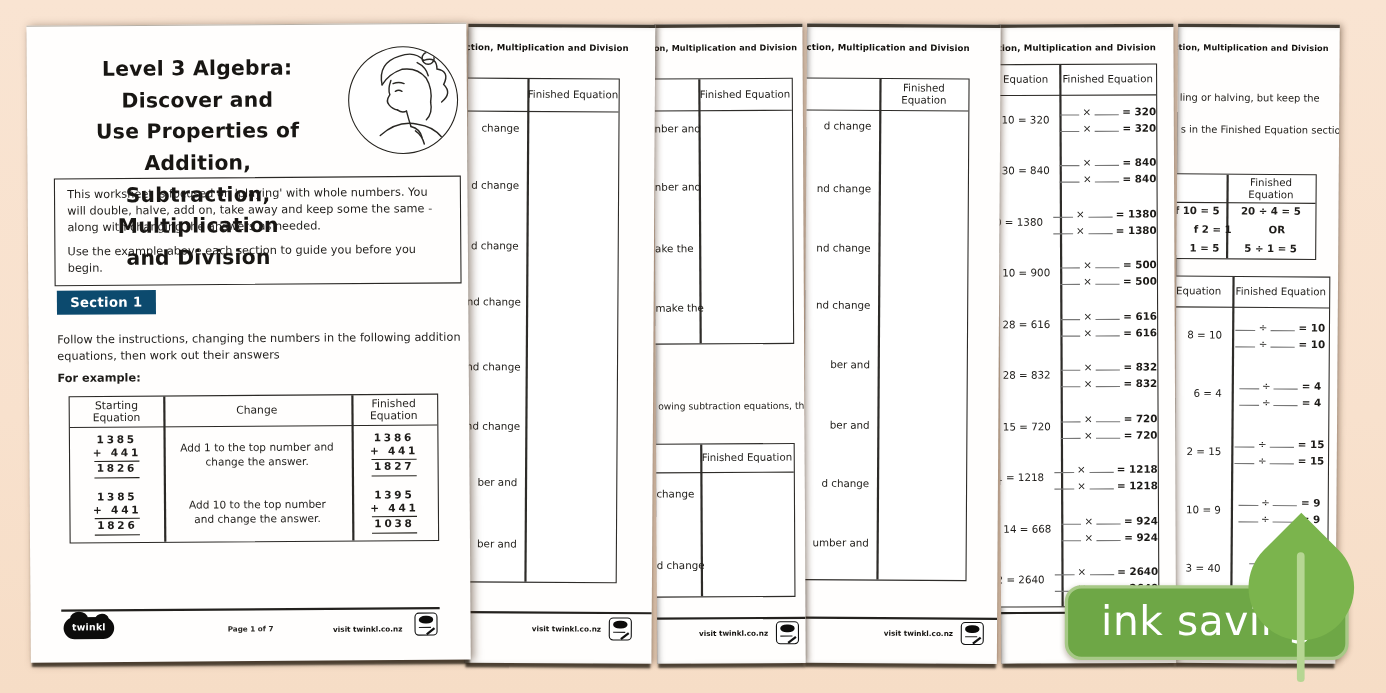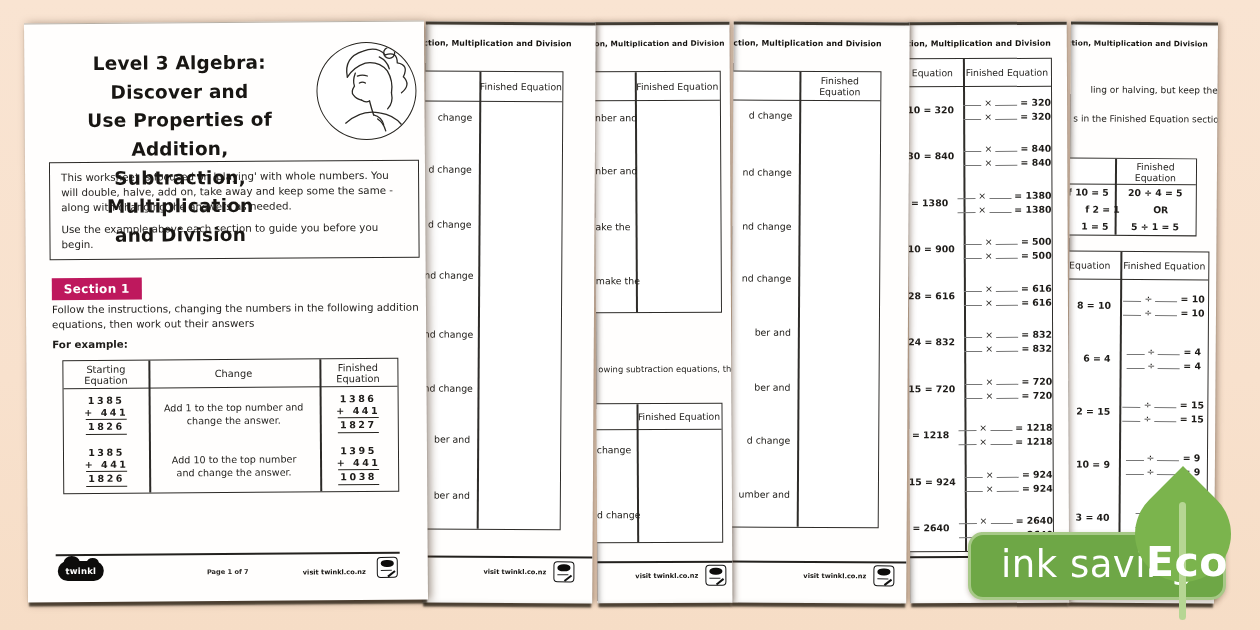--- a/index.html
+++ b/index.html
@@ -21,22 +21,22 @@
 
   
   .title{position:absolute;left:24px;top:26px;width:262px;text-align:center;
     font-size:18.5px;font-weight:700;line-height:1.55;letter-spacing:.2px;color:#181613;}
   .portrait{position:absolute;left:292px;top:20px;width:98px;height:96px;border:1.6px solid #26241f;
     border-radius:50%;overflow:hidden;background:#fff;}
   .introbox{position:absolute;left:24px;top:138px;width:370px;border:1.6px solid #2b2926;
     padding:7px 11px;box-sizing:border-box;font-size:10.3px;line-height:1.45;}
   .introbox p{margin:0 0 7px 0;}
   .introbox p:last-child{margin:0;}
-  .sec-label{position:absolute;left:26px;top:240px;background:#be185d;color:#fff;
-    font-size:12px;font-weight:700;padding:4px 12px;letter-spacing:.3px;margin-top:14px;}
+  .sec-label{position:absolute;left:26px;top:240px;background:#0c4a6e;color:#fff;
+    font-size:12px;font-weight:700;padding:4px 12px;letter-spacing:.3px;}
   .sec-instr{position:absolute;left:26px;top:278px;width:372px;font-size:10.3px;line-height:1.45;}
   .for-ex{position:absolute;left:26px;top:314px;font-size:10.3px;font-weight:700;}
   .extable{position:absolute;left:36px;top:336px;width:336px;height:134px;border:1.6px solid #2b2926;box-sizing:border-box;}
   .extable .vl{position:absolute;top:0;bottom:0;width:1.6px;background:#2b2926;}
   .extable .hd{position:absolute;left:0;right:0;top:0;height:27px;border-bottom:1.6px solid #2b2926;display:flex;align-items:center;}
   .extable .hd div{text-align:center;font-size:9.8px;}
   .ex-body{position:absolute;left:0;right:0;top:28px;bottom:0;display:flex;flex-direction:column;}
   .ex-row{flex:1;display:flex;align-items:center;}
   .eq{display:block;text-align:center;font-size:9.6px;font-weight:700;letter-spacing:2.5px;line-height:1.25;}
   .eq .sum{display:inline-block;border-top:1.4px solid #26241f;border-bottom:1.4px solid #26241f;
@@ -59,21 +59,21 @@
   .strip-header{position:absolute;top:14px;font-size:7.8px;font-weight:700;white-space:nowrap;color:#14120f;letter-spacing:.1px;}
   .tbl{position:absolute;border:1.6px solid #2e2c29;background:#fff;box-sizing:border-box;}
   .tbl .vl{position:absolute;top:0;bottom:0;width:1.6px;background:#2e2c29;}
   .t-head{position:absolute;left:0;right:0;top:0;border-bottom:1.6px solid #2e2c29;display:flex;align-items:center;}
   .t-head .thl{text-align:right;font-size:9.3px;box-sizing:border-box;}
   .t-head .thr{flex:1;text-align:center;font-size:9.3px;}
   .fragment{position:absolute;font-size:9.4px;white-space:nowrap;color:#23211d;}
   .frag-r{text-align:right;}
   .rows{position:absolute;left:0;right:0;display:flex;flex-direction:column;}
   .rrow{display:flex;align-items:center;}
-  .rlabel{text-align:right;font-size:9.4px;font-weight:700;white-space:nowrap;box-sizing:border-box;}
+  .rlabel{text-align:right;font-size:9.4px;font-weight:400;white-space:nowrap;box-sizing:border-box;}
   .rlines{flex:1;display:flex;flex-direction:column;align-items:center;gap:3px;}
   .eqline{white-space:nowrap;font-size:9.4px;font-weight:700;color:#1c1a17;}
   .bl{display:inline-block;width:18px;height:8px;border-bottom:1.3px solid #777;}
   .bl2{width:22px;}
   .eqline .op{margin:0 3px;font-weight:400;}
   .exrowsm{display:flex;align-items:center;}
   .exl{text-align:right;font-size:9.3px;font-weight:700;box-sizing:border-box;white-space:nowrap;}
   .exr{flex:1;text-align:center;font-size:9.3px;font-weight:700;white-space:nowrap;}
   .s-footline{position:absolute;height:1.6px;background:#23211e;left:0;right:0;}
 
@@ -312,62 +312,62 @@
           </div>
         </div>
         <div class="rrow" style="height:46.7px;">
           <div class="rlabel" style="width:94px;padding-right:9px;">28 = 616</div>
           <div class="rlines">
             <div class="eqline"><span class="bl"></span><span class="op">×</span><span class="bl bl2"></span> <span>= 616</span></div>
             <div class="eqline"><span class="bl"></span><span class="op">×</span><span class="bl bl2"></span> <span>= 616</span></div>
           </div>
         </div>
         <div class="rrow" style="height:46.7px;">
-          <div class="rlabel" style="width:94px;padding-right:9px;">24 = 832</div>
+          <div class="rlabel" style="width:94px;padding-right:9px;">28 = 832</div>
           <div class="rlines">
             <div class="eqline"><span class="bl"></span><span class="op">×</span><span class="bl bl2"></span> <span>= 832</span></div>
             <div class="eqline"><span class="bl"></span><span class="op">×</span><span class="bl bl2"></span> <span>= 832</span></div>
           </div>
         </div>
         <div class="rrow" style="height:46.7px;">
           <div class="rlabel" style="width:94px;padding-right:9px;">15 = 720</div>
           <div class="rlines">
             <div class="eqline"><span class="bl"></span><span class="op">×</span><span class="bl bl2"></span> <span>= 720</span></div>
             <div class="eqline"><span class="bl"></span><span class="op">×</span><span class="bl bl2"></span> <span>= 720</span></div>
           </div>
         </div>
         <div class="rrow" style="height:46.7px;">
           <div class="rlabel" style="width:94px;padding-right:9px;">21 = 1218</div>
           <div class="rlines">
             <div class="eqline"><span class="bl"></span><span class="op">×</span><span class="bl bl2"></span> <span>= 1218</span></div>
             <div class="eqline"><span class="bl"></span><span class="op">×</span><span class="bl bl2"></span> <span>= 1218</span></div>
           </div>
         </div>
         <div class="rrow" style="height:46.7px;">
-          <div class="rlabel" style="width:94px;padding-right:9px;">15 = 924</div>
+          <div class="rlabel" style="width:94px;padding-right:9px;">14 = 668</div>
           <div class="rlines">
             <div class="eqline"><span class="bl"></span><span class="op">×</span><span class="bl bl2"></span> <span>= 924</span></div>
             <div class="eqline"><span class="bl"></span><span class="op">×</span><span class="bl bl2"></span> <span>= 924</span></div>
           </div>
         </div>
         <div class="rrow" style="height:46.7px;">
           <div class="rlabel" style="width:94px;padding-right:9px;">22 = 2640</div>
           <div class="rlines">
             <div class="eqline"><span class="bl"></span><span class="op">×</span><span class="bl bl2"></span> <span>= 2640</span></div>
             <div class="eqline"><span class="bl"></span><span class="op">×</span><span class="bl bl2"></span> <span>= 2640</span></div>
           </div>
         </div>
       </div>
     </div>
     <div class="s-footline" style="top:531px;"></div>
   </div>
 
   <div class="page page6">
     <div class="strip-header" style="right:10px;font-size:7.4px;">btraction, Multiplication and Division</div>
-    <div class="fragment" style="left:20px;top:60px;font-size:9px;">ling or halving, but keep the</div>
+    <div class="fragment" style="left:2px;top:60px;font-size:9px;">ling or halving, but keep the</div>
     <div class="fragment" style="left:3px;top:89px;font-size:9px;">s in the Finished Equation section.</div>
 
     <div class="tbl" style="left:-30px;top:133px;width:157px;height:78px;">
       <div class="vl" style="left:74px"></div>
       <div class="t-head" style="height:25px;">
         <div class="thl" style="width:74px;"></div>
         <div class="thr">Finished Equation</div>
       </div>
       <div class="rows" style="top:25px;bottom:0;">
         <div class="exrowsm" style="flex:1;">
@@ -429,15 +429,14 @@
         </div>
       </div>
     </div>
   </div>
 
   <div class="badge">
     <span class="ink">ink saving</span>
   </div>
   <div class="leaf"></div>
   <div class="vein"></div>
-  <div class="eco">Eco</div>
 
 </div>
 
 </body></html>

